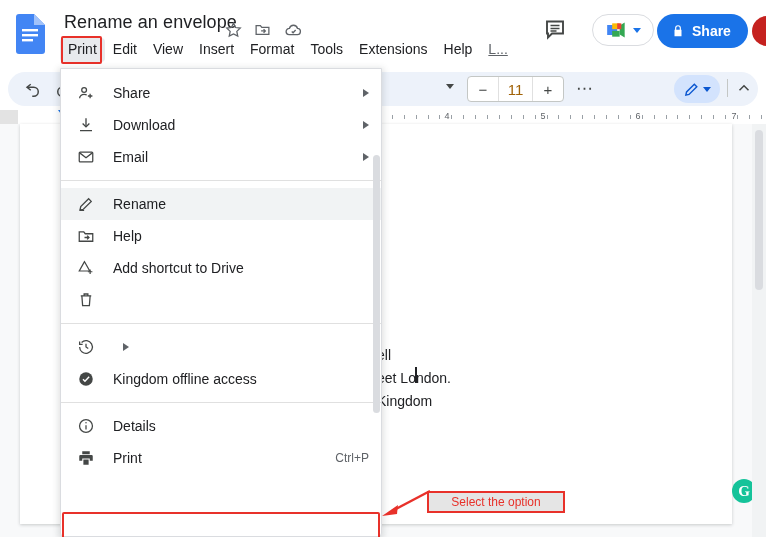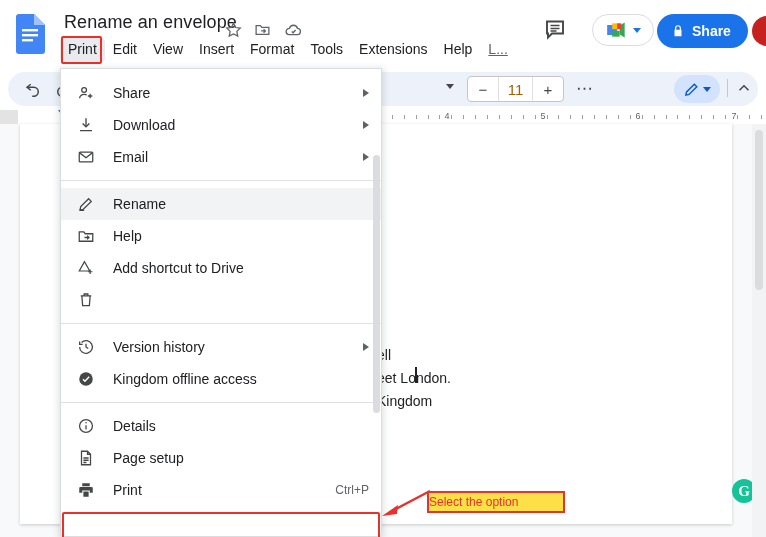--- a/index.html
+++ b/index.html
@@ -198,22 +198,22 @@
     background: #dadce0; border-radius: 4px;
   }
   #print-highlight {
     position: absolute; left: 62px; top: 512px; width: 318px; height: 30px;
     border: 2px solid #e8312a; border-radius: 2px; pointer-events: none;
   }
 
   
   #annotation-box {
     position: absolute; left: 427px; top: 491px; width: 138px; height: 22px;
-    border: 2px solid #e8312a; background: #fde047;
-    display: flex; align-items: center; 
+    border: 2px solid #e8312a; background: #e5e5e5;
+    display: flex; align-items: center; justify-content: center;
   }
   #annotation-text { font-size: 12px; color: #e8312a; white-space: nowrap; }
   #annotation-arrow { position: absolute; left: 378px; top: 487px; width: 54px; height: 34px; }
 </style>
 </head>
 <body>
 
 <div id="header">
 
   <div id="docs-logo">
@@ -452,21 +452,20 @@
       </div>
       <div class="mi-sep"></div>
       <div class="mi">
         <span class="mi-icon">
           <svg width="18" height="18" viewBox="0 0 24 24" fill="none" stroke="currentColor" stroke-width="1.7">
             <path d="M3.5 12a8.5 8.5 0 1 0 2.6-6.1"></path>
             <path d="M3.5 4.5v4h4"></path>
             <path d="M12 7.5V12l3 2"></path>
           </svg>
         </span>
-        <span class="mi-label">Version history</span>
         <span class="mi-arrow"></span>
       </div>
       <div class="mi">
         <span class="mi-icon">
           <svg width="18" height="18" viewBox="0 0 24 24">
             <circle cx="12" cy="12" r="9" fill="currentColor"></circle>
             <path d="M8 12.3l2.6 2.6L16.2 9" stroke="#fff" stroke-width="1.9" fill="none"></path>
           </svg>
         </span>
         <span class="mi-label">Kingdom offline access</span>
@@ -474,30 +473,20 @@
       <div class="mi-sep"></div>
       <div class="mi">
         <span class="mi-icon">
           <svg width="18" height="18" viewBox="0 0 24 24" fill="none" stroke="currentColor" stroke-width="1.7">
             <circle cx="12" cy="12" r="8.6"></circle>
             <path d="M12 11v5.5"></path>
             <circle cx="12" cy="7.8" r="1" fill="currentColor" stroke="none"></circle>
           </svg>
         </span>
         <span class="mi-label">Details</span>
-      </div>
-      <div class="mi">
-        <span class="mi-icon">
-          <svg width="18" height="18" viewBox="0 0 24 24" fill="none" stroke="currentColor" stroke-width="1.7">
-            <path d="M6 3h8l4 4v14H6z"></path>
-            <path d="M14 3v4h4"></path>
-            <path d="M8.5 12h7M8.5 15h7M8.5 18h4"></path>
-          </svg>
-        </span>
-        <span class="mi-label">Page setup</span>
       </div>
       <div class="mi">
         <span class="mi-icon">
           <svg width="18" height="18" viewBox="0 0 24 24" fill="currentColor">
             <path d="M7 3h10v4H7z"></path>
             <path d="M4.5 8h15a1.5 1.5 0 0 1 1.5 1.5v6H17v-3H7v3H3v-6A1.5 1.5 0 0 1 4.5 8z"></path>
             <path d="M8.5 14h7v7h-7z"></path>
           </svg>
         </span>
         <span class="mi-label">Print</span>

